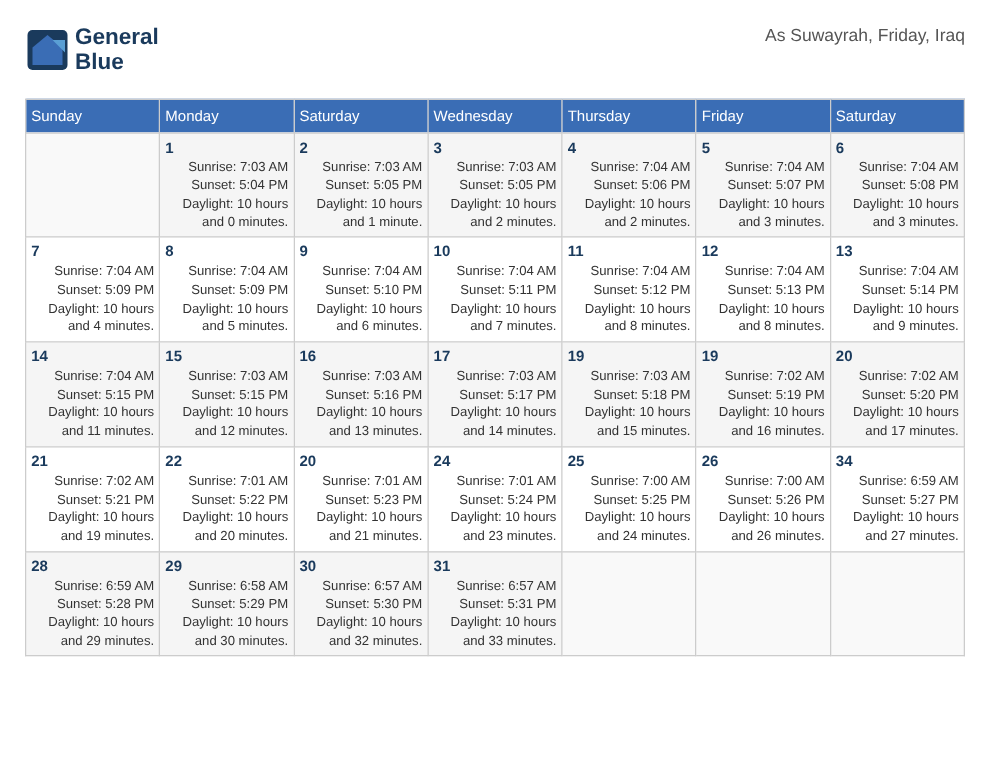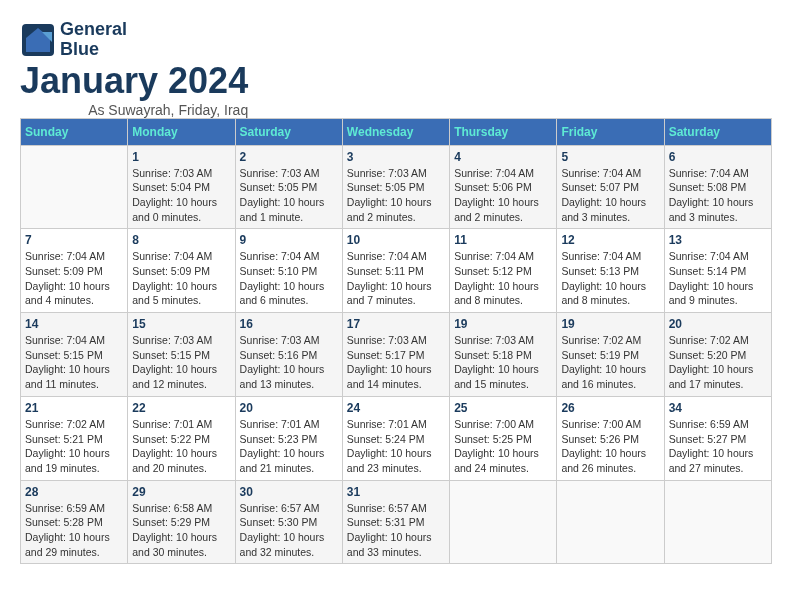--- a/index.html
+++ b/index.html
@@ -7,22 +7,21 @@
       font-family: Arial, sans-serif;
       background: #fff;
       width: 792px;
       min-height: 612px;
       padding: 20px;
     }
     .header {
       display: flex;
       justify-content: space-between;
       align-items: flex-start;
-      margin-bottom: 0;
-      flex-direction: column;
+      margin-bottom: 19px;
     }
     .logo {
       display: flex;
       align-items: center;
     }
     .logo-text {
       font-size: 18px;
       font-weight: bold;
       color: #1a3a5c;
       line-height: 1.1;
@@ -44,25 +43,25 @@
       font-size: 14px;
       color: #555;
     }
     table {
       width: 100%;
       border-collapse: collapse;
       font-size: 11px;
     }
     thead tr th {
       background-color: #3a6db5;
-      color: #5eead4;
+      color: #ffffff;
       padding: 6px 4px;
       text-align: left;
       font-size: 12px;
-      font-weight: bold;
+      font-weight: normal;
       border: 1px solid #ccc;
     }
     tbody tr td {
       border: 1px solid #ccc;
       padding: 4px;
       vertical-align: top;
       width: 107px;
       min-height: 80px;
       background: #fff;
     }
@@ -76,20 +75,21 @@
       font-weight: bold;
       font-size: 12px;
       color: #1a3a5c;
       display: block;
       margin-bottom: 2px;
     }
     .day-info {
       color: #333;
       font-size: 10.5px;
       line-height: 1.4;
+      text-align: right;
     }
     .empty-cell {
       background: #f9f9f9 !important;
     }
   </style>
 </head>
 <body>
 
 <div class="header">
   <div class="logo">
@@ -97,21 +97,20 @@
       <rect x="2" y="2" width="32" height="32" rx="4" fill="#1a3a5c"></rect>
       <polygon points="18,6 30,16 30,30 6,30 6,16" fill="#3a6db5"></polygon>
       <polygon points="22,10 32,10 32,20" fill="#5a9fd4"></polygon>
     </svg>
     <div class="logo-text">
       <span>General</span><br>
       <span>Blue</span>
     </div>
   </div>
   <div class="title-section">
-    <div class="calendar-title">January 2024</div>
     <div class="calendar-subtitle">As Suwayrah, Friday, Iraq</div>
   </div>
 </div>
 
 <table>
   <thead>
     <tr>
     <th>Sunday</th>
         <th>Monday</th>
         <th>Saturday</th>

